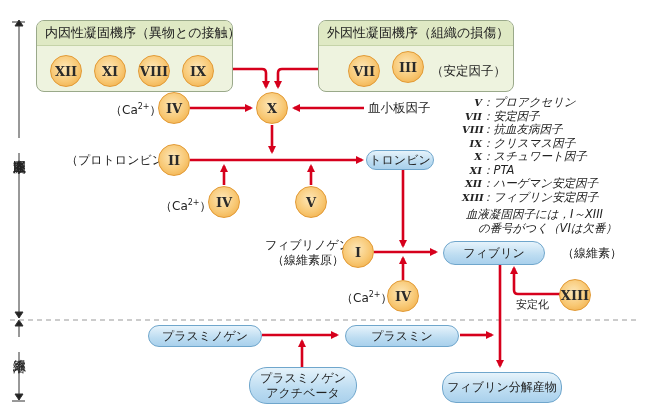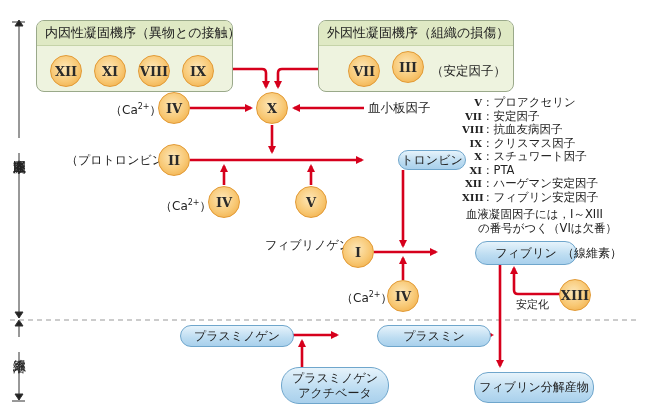--- a/index.html
+++ b/index.html
@@ -6,23 +6,23 @@
   body{width:651px;height:416px;position:relative;overflow:hidden;font-family:"DejaVu Sans",sans-serif;color:#222;}
   #canvas{position:absolute;left:0;top:0;width:651px;height:416px;}
   .abs{position:absolute;}
   .group-box{position:absolute;border:1px solid #9aa98a;border-radius:8px;background:#eef3df;overflow:hidden;}
   .group-title{background:#dfe9c4;font-size:13px;line-height:24px;height:24px;padding-left:8px;border-bottom:1px solid #c5d3a8;white-space:nowrap;}
   .factor{position:absolute;width:32px;height:32px;border-radius:50%;
     background:radial-gradient(circle at 45% 40%, #fde7b8 0%, #f8c874 55%, #efa63a 100%);
     border:1px solid #e29a35;font-family:"DejaVu Serif",serif;font-weight:bold;font-size:13px;
     display:flex;align-items:center;justify-content:center;color:#2a2a2a;box-sizing:border-box;}
   .pill{position:absolute;border-radius:14px;border:1px solid #6fa6cc;
-    background:linear-gradient(#e6f3fb,#bcdcf1 60%,#a9d0ec);font-size:12px;display:flex;align-items:center;justify-content:center;box-sizing:border-box;text-align:center;line-height:15px;margin-left:32px;}
+    background:linear-gradient(#e6f3fb,#bcdcf1 60%,#a9d0ec);font-size:12px;display:flex;align-items:center;justify-content:center;box-sizing:border-box;text-align:center;line-height:15px;}
   .lbl{position:absolute;font-size:12px;white-space:nowrap;line-height:14px;}
-  .legend-line{font-size:11.5px;line-height:13.5px;white-space:nowrap;}
+  .legend-line{font-size:11.5px;line-height:13.5px;white-space:nowrap;font-style:italic;}
   .legend-line .num{display:inline-block;width:20px;text-align:right;font-family:"DejaVu Serif",serif;font-weight:bold;font-size:10px;}
   sup{font-size:8px;}
   .side{position:absolute;font-size:13px;line-height:15px;width:14px;text-align:center;background:#fff;}
 </style>
 </head>
 <body>
 
 <svg id="canvas" viewBox="0 0 651 416">
   <defs>
     <marker id="ah" markerWidth="8" markerHeight="8" refX="6" refY="4" orient="auto" markerUnits="userSpaceOnUse">
@@ -131,20 +131,21 @@
   <div class="legend-line"><span class="num">X</span><span>：スチュワート因子</span></div>
   <div class="legend-line"><span class="num">XI</span><span>：PTA</span></div>
   <div class="legend-line"><span class="num">XII</span><span>：ハーゲマン安定因子</span></div>
   <div class="legend-line"><span class="num">XIII</span><span>：フィブリン安定因子</span></div>
   <div class="legend-line" style="margin-top:4px;margin-left:4px;">血液凝固因子には，I～XIII</div>
   <div class="legend-line" style="margin-left:16px;">の番号がつく（VIは欠番）</div>
 </div>
 
 <div class="lbl" style="left:265px;top:238px;text-align:center;line-height:15px;">
   <div>フィブリノゲン</div>
+  <div>（線維素原）</div>
 </div>
 <div class="factor" style="left:342px;top:236px;">I</div>
 
 <div class="lbl" style="left:341px;top:288px;">
   <span>（Ca</span><sup>2+</sup><span>）</span>
 </div>
 <div class="factor" style="left:387px;top:280px;">IV</div>
 
 <div class="pill" style="left:443px;top:241px;width:102px;height:24px;">フィブリン</div>
 <div class="lbl" style="left:562px;top:246px;">（線維素）</div>

